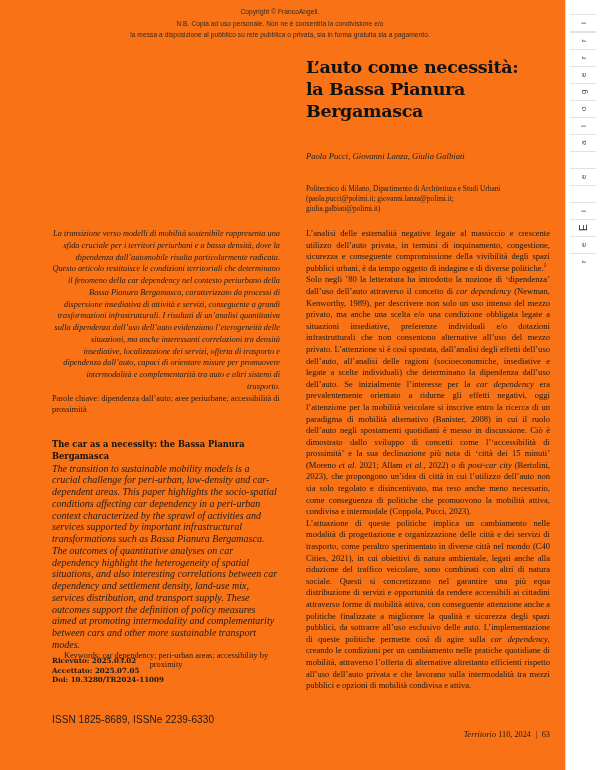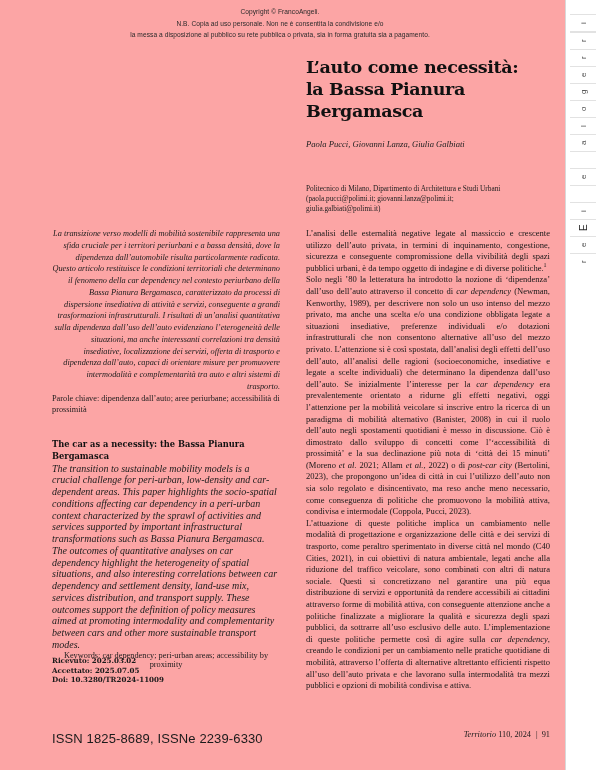--- a/index.html
+++ b/index.html
@@ -14,21 +14,21 @@
     overflow: hidden;
     font-family: "Liberation Serif", serif;
     color: #1a1a1a;
   }
 
   .page {
     position: absolute;
     left: 0; top: 0;
     width: 600px;
     height: 770px;
-    background: #fca5a5;
+    background: #f97316;
   }
 
   
   .copyright {
     position: absolute;
     left: 0;
     top: 6px;
     width: 560px;
     text-align: center;
     font-family: "Liberation Sans", sans-serif;
@@ -49,21 +49,21 @@
   .doc-title {
     font-family: "DejaVu Serif", serif;
     font-weight: bold;
     font-size: 17.5px;
     line-height: 22px;
     letter-spacing: -0.02em;
     color: #111111;
     margin: 0;
   }
   .authors {
-    margin-top: 16px;
+    margin-top: 28px;
     font-style: italic;
     font-size: 8.6px;
     line-height: 12px;
     color: #222222;
   }
 
   .affiliation {
     position: absolute;
     left: 306px;
     top: 184px;
@@ -137,23 +137,23 @@
     hyphens: manual;
   }
   .col-right p { margin: 0; }
   .col-right i { font-style: italic; }
   sup { font-size: 6px; vertical-align: super; line-height: 0; }
 
   
   .footer-issn {
     position: absolute;
     left: 52px;
-    top: 731px;
+    top: 714px;
     font-family: "Liberation Sans", sans-serif;
-    font-size: 13px;
+    font-size: 10px;
     letter-spacing: 0.01em;
     color: #1a1a1a;
   }
   .footer-right {
     position: absolute;
     left: 420px;
     top: 730px;
     width: 130px;
     text-align: right;
     font-size: 8.3px;
@@ -237,21 +237,21 @@
 
   <div class="col-right">
     <p><span>L’analisi delle esternalità negative legate al massiccio e crescente utilizzo dell’auto privata, in termini di inquinamento, congestione, sicurezza e conseguente compromissione della vivibilità degli spazi pubblici urbani, è da tempo oggetto di indagine e di diverse politiche.</span><sup>1</sup></p>
     <p><span>Solo negli ’80 la letteratura ha introdotto la nozione di ‘dipendenza’ dall’uso dell’auto attraverso il concetto di </span><i>car dependency</i><span> (Newman, Kenworthy, 1989), per descrivere non solo un uso intenso del mezzo privato, ma anche una scelta e/o una condizione obbligata legate a situazioni insediative, preferenze individuali e/o dotazioni infrastrutturali che non consentono alternative all’uso del mezzo privato. L’attenzione si è così spostata, dall’analisi degli effetti dell’uso dell’auto, all’analisi delle ragioni (socioeconomiche, insediative e legate a scelte individuali) che determinano la dipendenza dall’uso dell’auto. Se inizialmente l’interesse per la </span><i>car dependency</i><span> era prevalentemente orientato a ridurne gli effetti negativi, oggi l’attenzione per la mobilità veicolare si inscrive entro la ricerca di un paradigma di mobilità alternativo (Banister, 2008) in cui il ruolo dell’auto negli spostamenti quotidiani è messo in discussione. Ciò è dimostrato dallo sviluppo di concetti come l’‘accessibilità di prossimità’ e la sua declinazione più nota di ‘città dei 15 minuti’ (Moreno </span><i>et al.</i><span> 2021; Allam </span><i>et al.</i><span>, 2022) o di </span><i>post-car city</i><span> (Bertolini, 2023), che propongono un’idea di città in cui l’utilizzo dell’auto non sia solo regolato e disincentivato, ma reso anche meno necessario, come conseguenza di politiche che promuovono la mobilità attiva, condivisa e intermodale (Coppola, Pucci, 2023).</span></p>
     <p><span>L’attuazione di queste politiche implica un cambiamento nelle modalità di progettazione e organizzazione delle città e dei servizi di trasporto, come peraltro sperimentato in diverse città nel mondo (C40 Cities, 2021), in cui obiettivi di natura ambientale, legati anche alla riduzione del traffico veicolare, sono combinati con altri di natura sociale. Questi si concretizzano nel garantire una più equa distribuzione di servizi e opportunità da rendere accessibili ai cittadini attraverso forme di mobilità attiva, con conseguente attenzione anche a politiche finalizzate a migliorare la qualità e sicurezza degli spazi pubblici, da sottrarre all’uso esclusivo delle auto. L’implementazione di queste politiche permette così di agire sulla </span><i>car dependency</i><span>, creando le condizioni per un cambiamento nelle pratiche quotidiane di mobilità, attraverso l’offerta di alternative altrettanto efficienti rispetto all’uso dell’auto privata e che lavorano sulla intermodalità tra mezzi pubblici e opzioni di mobilità condivisa e attiva.</span></p>
   </div>
 
   <div class="footer-issn">ISSN 1825-8689, ISSNe 2239-6330</div>
   <div class="footer-right">
     <span class="journal">Territorio</span>
-    <span>110, 2024</span><span class="bar">|</span><span class="pageno">91</span>
+    <span>110, 2024</span><span class="bar">|</span><span class="pageno">63</span>
   </div>
 
 </div>
 
 <div class="sidebar">
   <div class="sb-cell first">i</div>
   <div class="sb-cell">r</div>
   <div class="sb-cell">r</div>
   <div class="sb-cell">e</div>
   <div class="sb-cell">g</div>

